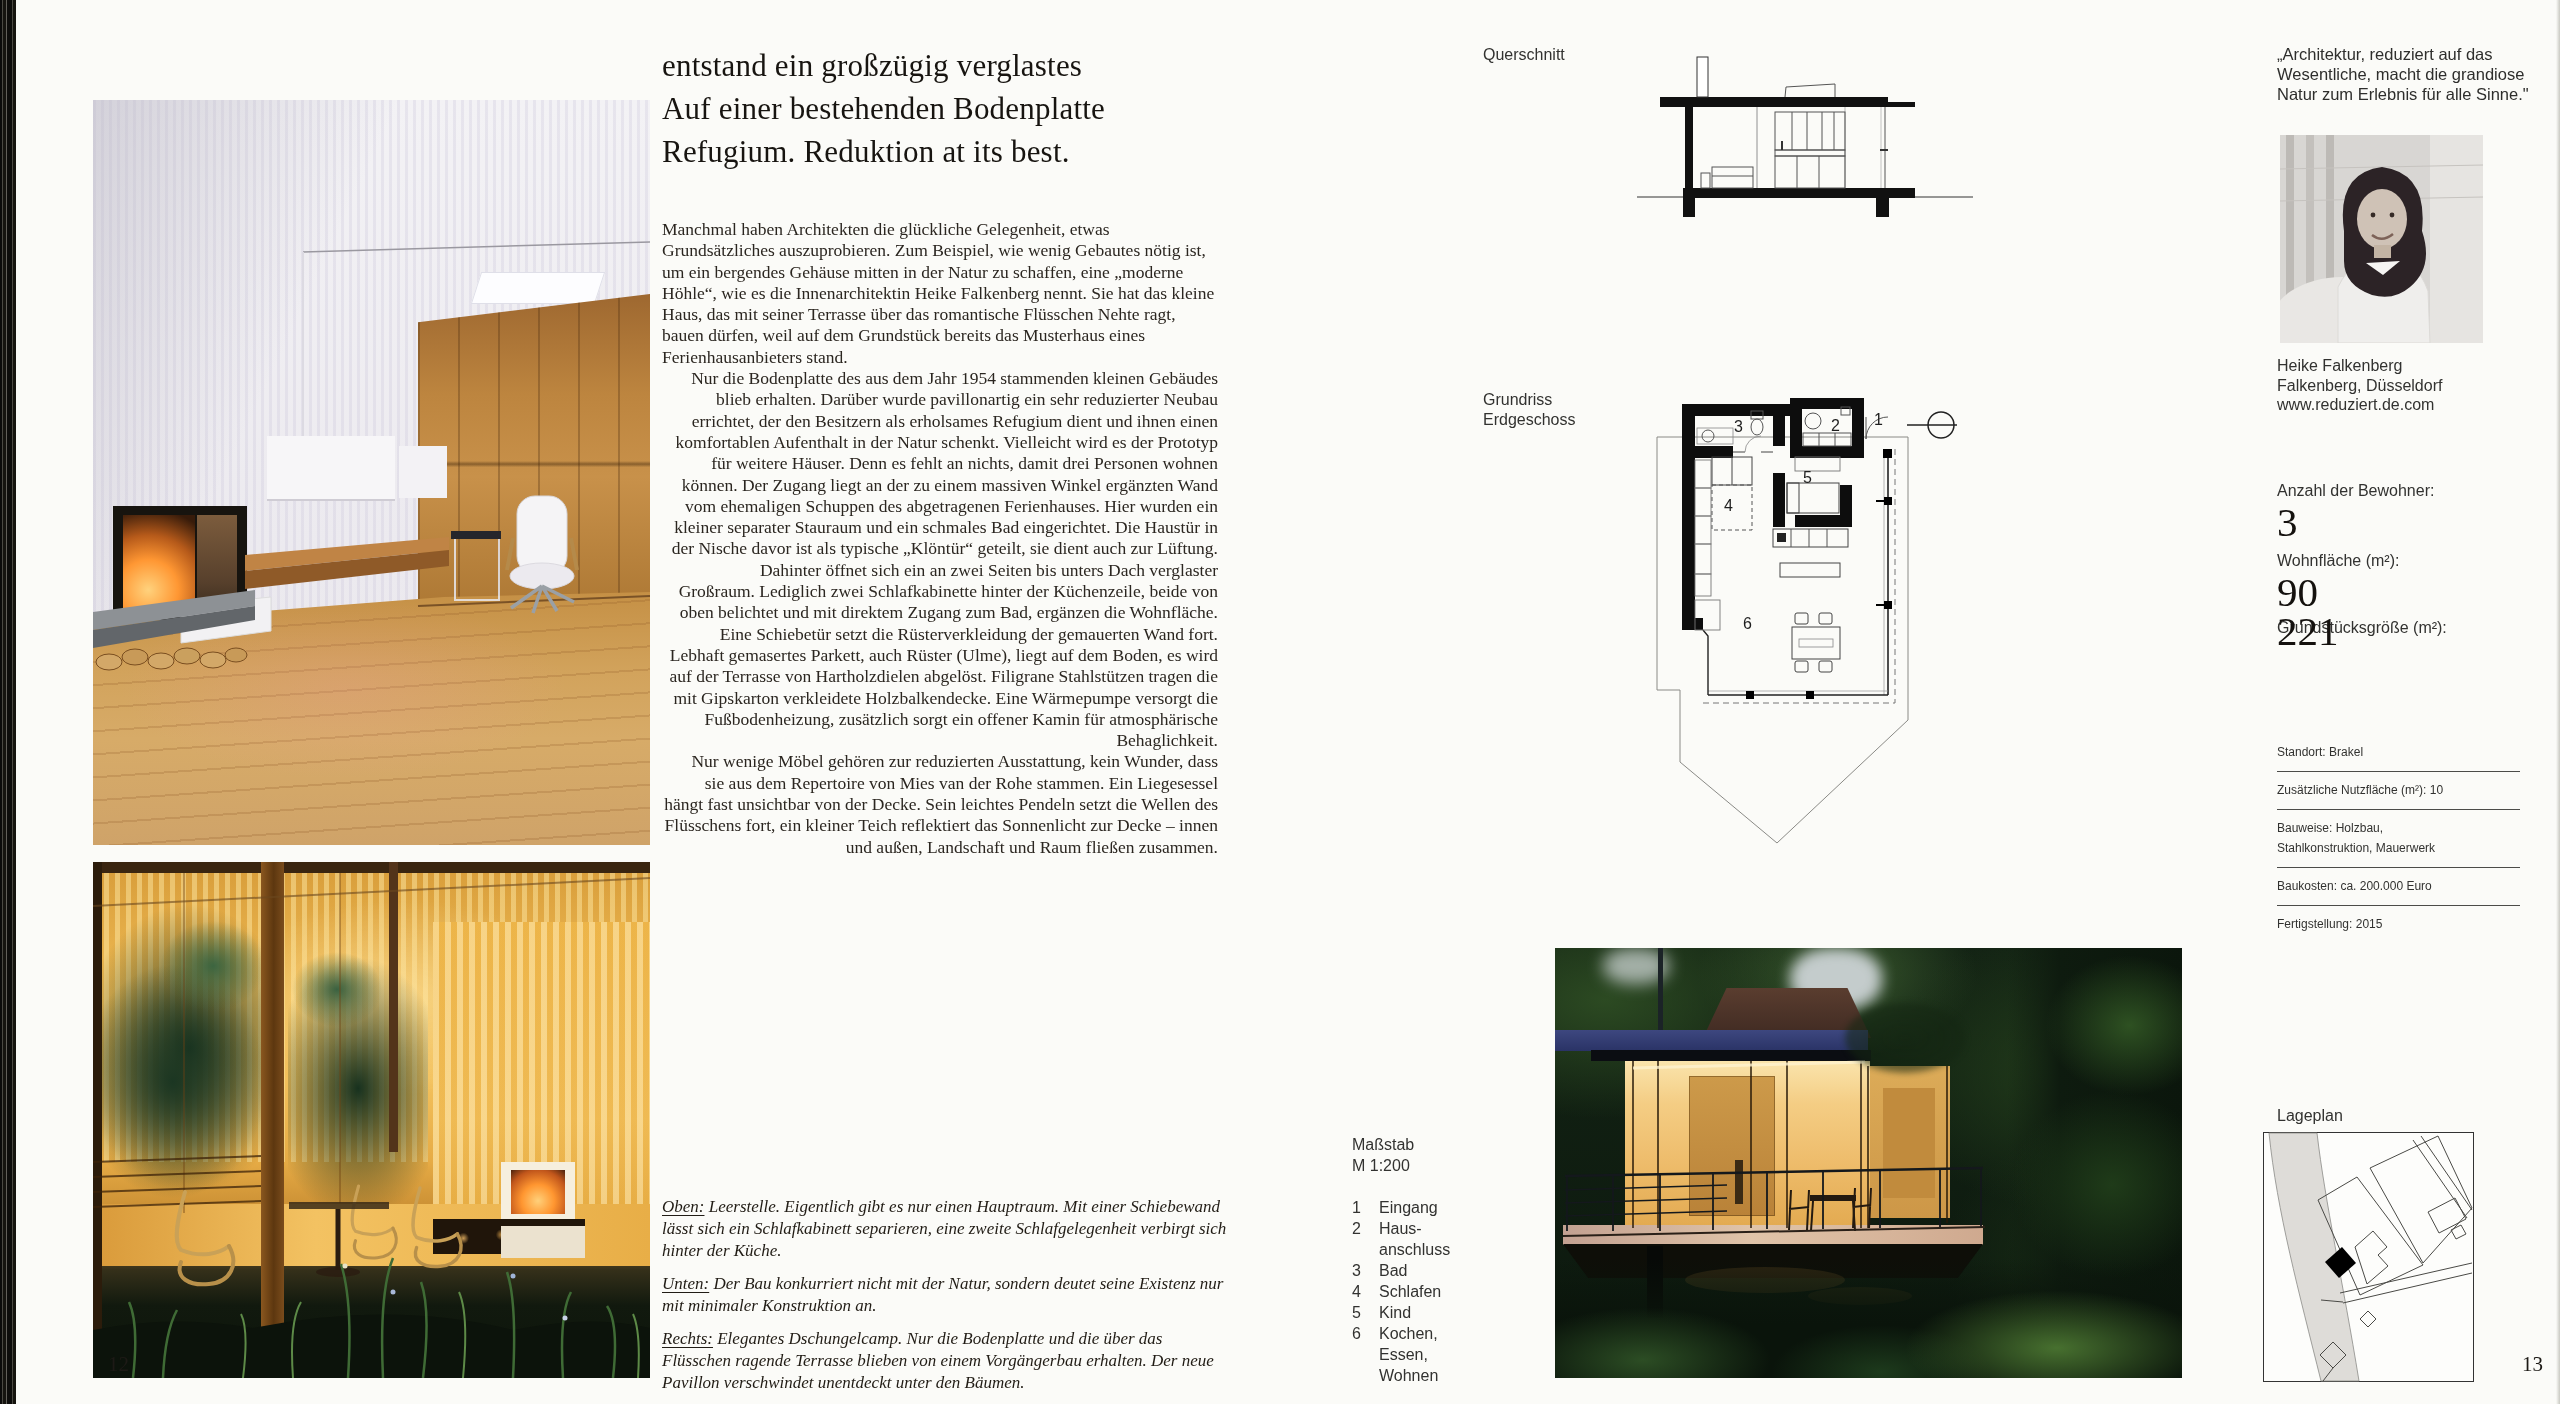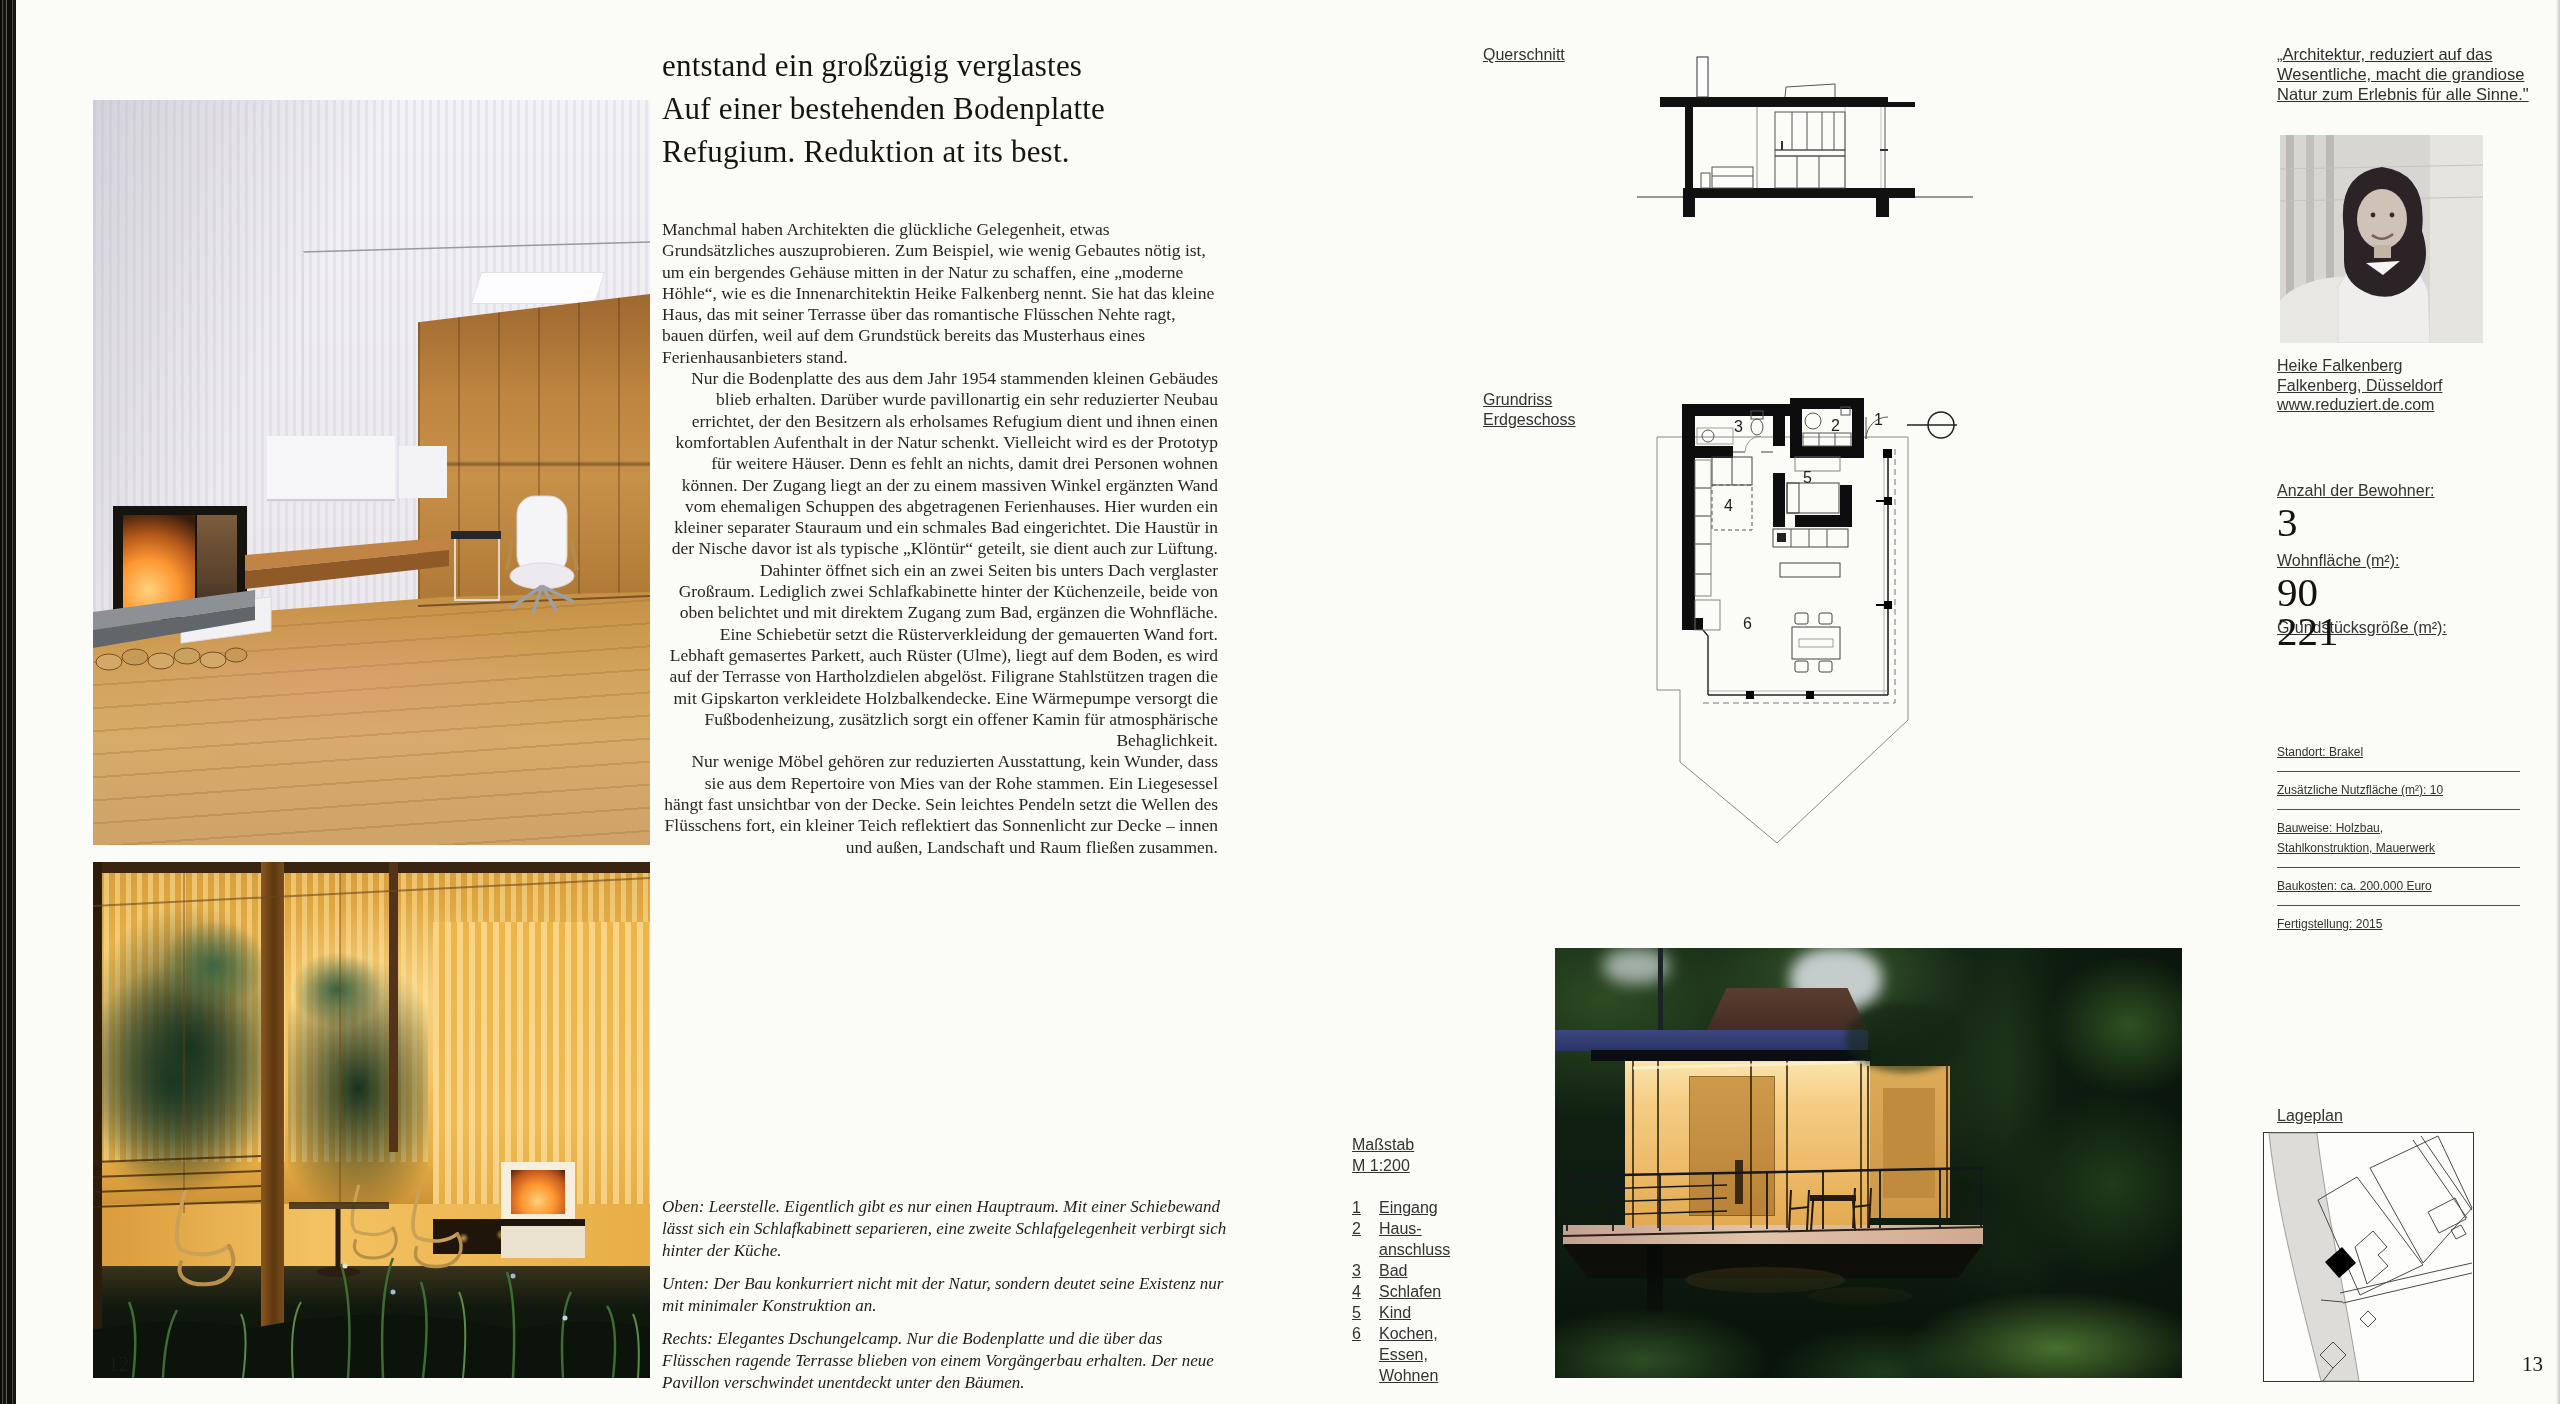--- a/index.html
+++ b/index.html
@@ -10,22 +10,22 @@
   .binding{left:0;top:0;width:16px;height:1404px;
     background:repeating-linear-gradient(90deg,#0b0b0a 0 2px,#4a4942 2px 3px,#15140f 3px 6px,#62605a 6px 7px,#0d0d0b 7px 10px);}
   .page-edge-right{right:0;top:0;width:4px;height:1404px;background:linear-gradient(90deg,rgba(0,0,0,0),#c9c9c2);}
   
   .headline{left:662px;top:44px;width:580px;font-size:31px;line-height:43px;color:#171410;letter-spacing:.2px;}
   .bodycopy{left:662px;top:219px;width:556px;font-size:17.5px;line-height:21.3px;color:#2b2620;text-align:left;}
   .bodycopy p{margin:0;}
   .bodycopy p + p{text-indent:28px;text-align:right;}
   .captions{left:662px;top:1196px;width:566px;font-size:17px;line-height:22px;font-style:italic;color:#211c15;}
   .captions p{margin:0 0 11px 0;}
-  .cap-lead{text-underline-offset:3px;}
-  .sans{font-family:"Liberation Sans",sans-serif;color:#323230;text-decoration:underline;}
+  .cap-lead{text-decoration:underline;text-underline-offset:3px;}
+  .sans{font-family:"Liberation Sans",sans-serif;color:#323230;}
   .lbl{font-size:16px;line-height:20px;}
   .pagenum{font-size:21px;color:#1d1a16;}
   
   .quote{left:2277px;top:44px;width:252px;font-size:16.5px;line-height:20px;color:#2e2e2c;}
   .nameblock{left:2277px;top:356px;width:250px;font-size:16px;line-height:19.5px;}
   .statlabel{left:2277px;width:260px;font-size:16px;}
   .statvalue{left:2277px;font-size:41px;line-height:42px;color:#14110e;font-family:"Liberation Serif",serif;}
   .details{left:2277px;top:740px;width:243px;font-size:12px;line-height:20px;}
   .drow{padding:8px 0 9px 0;border-bottom:1px solid #4c4c49;}
   .drow.first{padding-top:2px;}

